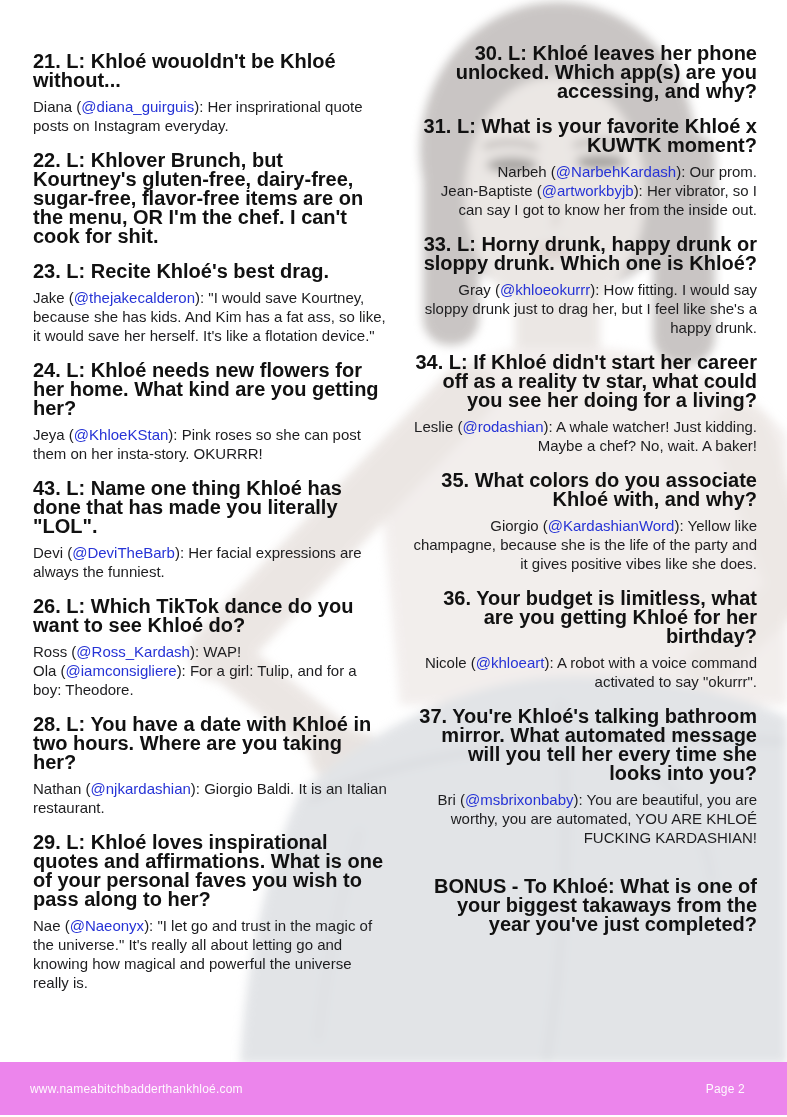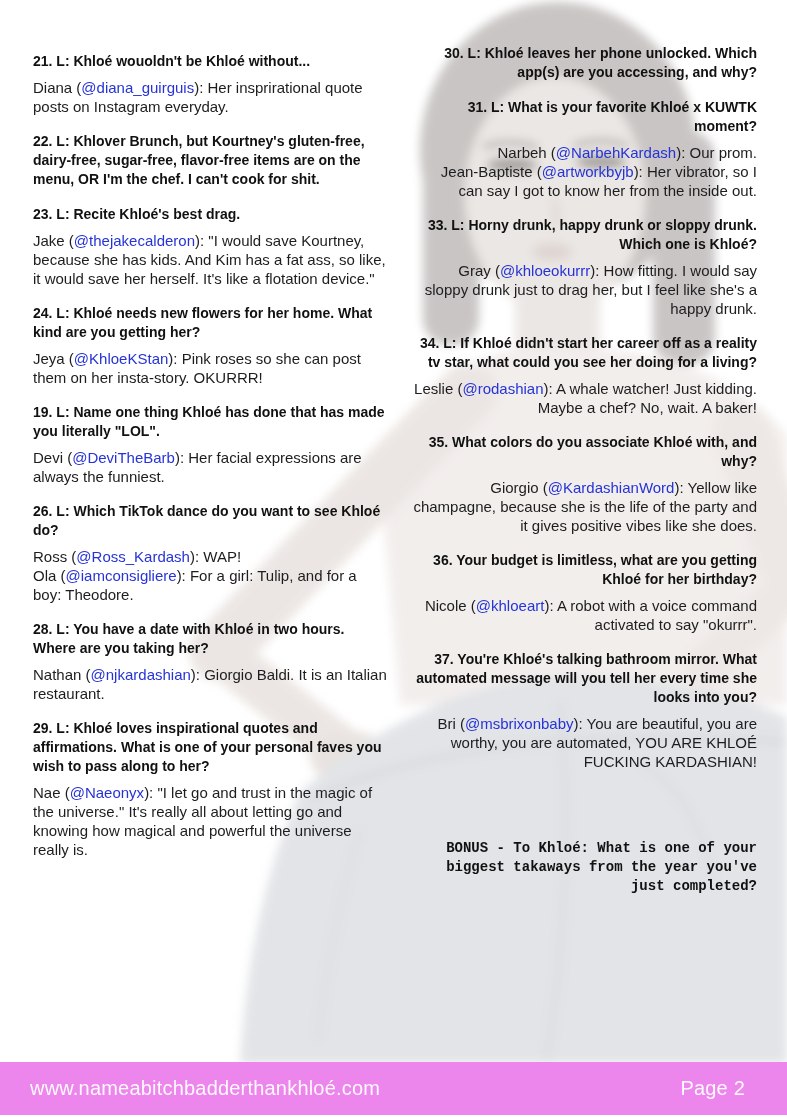--- a/index.html
+++ b/index.html
@@ -23,28 +23,28 @@
     inset: 0;
     z-index: 0;
   }
   .col {
     position: absolute;
     z-index: 2;
   }
   .col-left  { left: 33px;  top: 52px; width: 356px; }
   .col-right { left: 413px; top: 44px; width: 344px; text-align: right; }
   h3.question {
-    font-size: 14px;
+    font-size: 20px;
     line-height: 19px;
     font-weight: bold;
     color: var(--heading, #111);
     margin: 16px 0 7px 0;
   }
   h3.question:first-child { margin-top: 0; }
-  h3.question.bonus { margin-top: 68px; font-family: Liberation Mono, monospace; }
+  h3.question.bonus { margin-top: 30px; }
   p.answer {
     font-size: 15px;
     line-height: 19px;
     color: var(--body, #1d1d1f);
     margin: 0;
   }
   a.handle {
     color: var(--link, #2633d6);
     text-decoration: none;
     cursor: pointer;
@@ -58,21 +58,21 @@
     background: var(--footer, #ec85ec);
     z-index: 3;
     display: flex;
     align-items: center;
     justify-content: space-between;
     padding: 0 42px 0 30px;
     box-sizing: border-box;
   }
   .footer-bar span {
     color: rgba(255,255,255,0.95);
-    font-size: 20px;
+    font-size: 12px;
     letter-spacing: 0.2px;
   }
 </style>
 </head>
 <body>
 
 <div class="page">
 
   <svg class="bg" viewBox="0 0 787 1117" aria-hidden="true">
     <defs>
@@ -115,21 +115,21 @@
   </svg>
 
   <div class="col col-left" id="col-left">
       <h3 class="question">21. L: Khloé wouoldn't be Khloé without...</h3>
       <p class="answer"><span>Diana (</span><a class="handle">@diana_guirguis</a><span>): Her insprirational quote posts on Instagram everyday.</span></p>
       <h3 class="question">22. L: Khlover Brunch, but Kourtney's gluten-free, dairy-free, sugar-free, flavor-free items are on the menu, OR I'm the chef. I can't cook for shit.</h3>
       <h3 class="question">23. L: Recite Khloé's best drag.</h3>
       <p class="answer"><span>Jake (</span><a class="handle">@thejakecalderon</a><span>): "I would save Kourtney, because she has kids. And Kim has a fat ass, so like, it would save her herself. It's like a flotation device."</span></p>
       <h3 class="question">24. L: Khloé needs new flowers for her home. What kind are you getting her?</h3>
       <p class="answer"><span>Jeya (</span><a class="handle">@KhloeKStan</a><span>): Pink roses so she can post them on her insta-story. OKURRR!</span></p>
-      <h3 class="question">19. L: Name one thing Khloé has done that has made you literally "LOL".</h3>
+      <h3 class="question">43. L: Name one thing Khloé has done that has made you literally "LOL".</h3>
       <p class="answer"><span>Devi (</span><a class="handle">@DeviTheBarb</a><span>): Her facial expressions are always the funniest.</span></p>
       <h3 class="question">26. L: Which TikTok dance do you want to see Khloé do?</h3>
       <p class="answer"><span>Ross (</span><a class="handle">@Ross_Kardash</a><span>): WAP!</span></p>
       <p class="answer"><span>Ola (</span><a class="handle">@iamconsigliere</a><span>): For a girl: Tulip, and for a boy: Theodore.</span></p>
       <h3 class="question">28. L: You have a date with Khloé in two hours. Where are you taking her?</h3>
       <p class="answer"><span>Nathan (</span><a class="handle">@njkardashian</a><span>): Giorgio Baldi. It is an Italian restaurant.</span></p>
       <h3 class="question">29. L: Khloé loves inspirational quotes and affirmations. What is one of your personal faves you wish to pass along to her?</h3>
       <p class="answer"><span>Nae (</span><a class="handle">@Naeonyx</a><span>): "I let go and trust in the magic of the universe." It's really all about letting go and knowing how magical and powerful the universe really is.</span></p>
     </div>
   <div class="col col-right" id="col-right">

